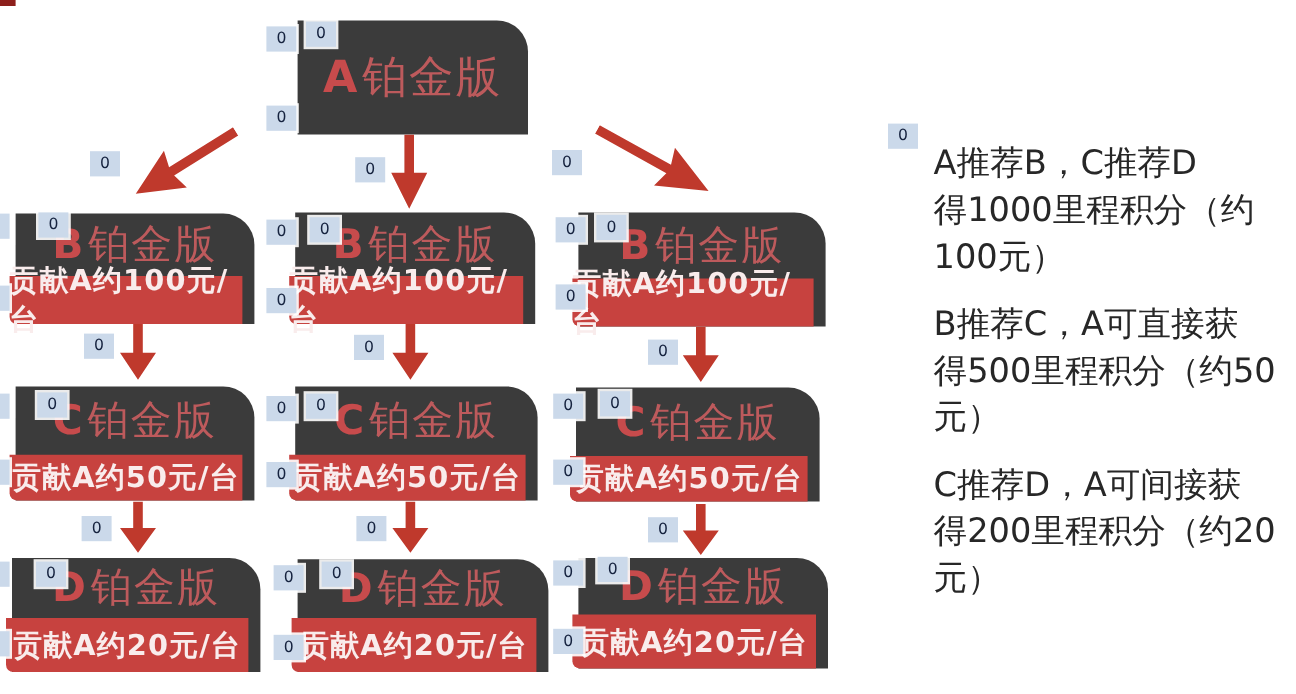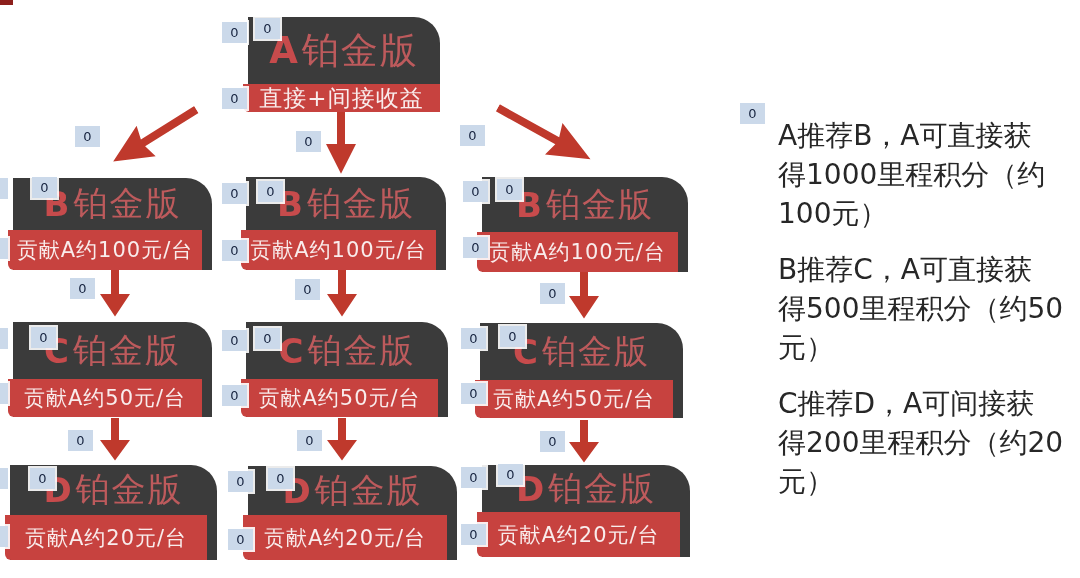--- a/index.html
+++ b/index.html
@@ -8,21 +8,21 @@
     overflow:hidden;font-family:"DejaVu Sans","Liberation Sans",sans-serif;
   }
   .corner-mark{position:absolute;left:0;top:0;width:13px;height:5px;background:#8d1f1c;}
 
   
   .node{position:absolute;background:#3b3b3b;border-radius:0 26px 0 0;display:flex;flex-direction:column;}
   .node-title{flex:1;display:flex;align-items:center;justify-content:center;
     color:#bd5a5c;font-size:34px;letter-spacing:2px;font-weight:500;}
   .node-title .letter{color:#c74b4c;font-weight:bold;margin-right:2px;}
   .node-band{background:#c7423f;color:#f9ecec;display:flex;align-items:center;justify-content:center;
-    margin:0 10px 0 -5px;border-radius:0 0 0 6px;font-size:21px;font-weight:400;letter-spacing:1px;}
+    margin:0 10px 0 -5px;border-radius:0 0 0 6px;font-size:24px;font-weight:700;letter-spacing:1px;}
   .row-a .node-title{font-size:37px;}
   .row-a .node-band{height:28px;margin-right:0;font-size:23px;font-weight:500;}
   .row-b .node-band{height:40px;}
   .row-c .node-band{height:38px;}
   .row-d .node-band{height:45px;}
 
   
   .arrow{position:absolute;}
   .arrow svg{display:block;width:100%;height:100%;}
 
@@ -40,21 +40,20 @@
 
 <div class="canvas">
 
   <div class="corner-mark"></div>
 
   <div class="node row-a" style="left:248px;top:17px;width:192px;height:95px;">
     <div class="node-title">
         <span class="letter">A</span>
         <span>铂金版</span>
       </div>
-    <div class="node-band">直接+间接收益</div>
   </div>
 
   <div class="node row-b" style="left:13px;top:178px;width:199px;height:92px;">
     <div class="node-title">
         <span class="letter">B</span>
         <span>铂金版</span>
       </div>
     <div class="node-band">贡献A约100元/台</div>
   </div>
   <div class="node row-b" style="left:246px;top:177px;width:200px;height:93px;">
@@ -202,21 +201,21 @@
   <span class="badge" style="left:30px;top:468px;">0</span>
   <span class="badge" style="left:-17px;top:526px;">0</span>
   <span class="badge" style="left:228px;top:471px;">0</span>
   <span class="badge" style="left:268px;top:468px;">0</span>
   <span class="badge" style="left:228px;top:529px;">0</span>
   <span class="badge" style="left:461px;top:467px;">0</span>
   <span class="badge" style="left:498px;top:464px;">0</span>
   <span class="badge" style="left:461px;top:524px;">0</span>
 
   <div class="panel">
-    <p>A推荐B，A可直接获
+    <p>A推荐B，C推荐D
 得1000里程积分（约
 100元）</p>
     <p>B推荐C，A可直接获
 得500里程积分（约50
 元）</p>
     <p>C推荐D，A可间接获
 得200里程积分（约20
 元）</p>
   </div>
 

